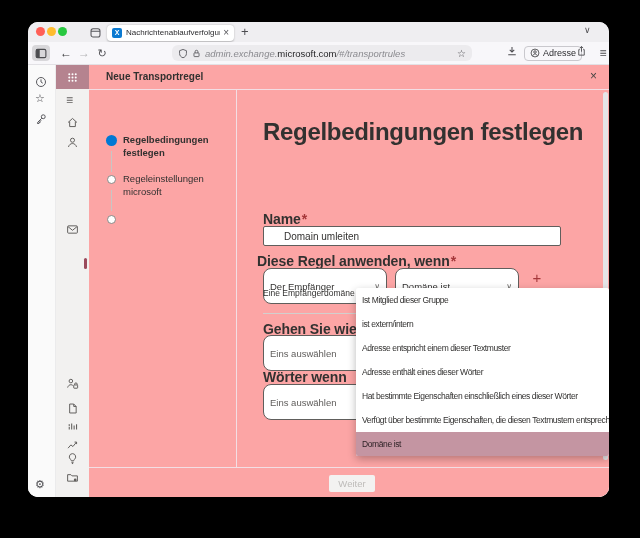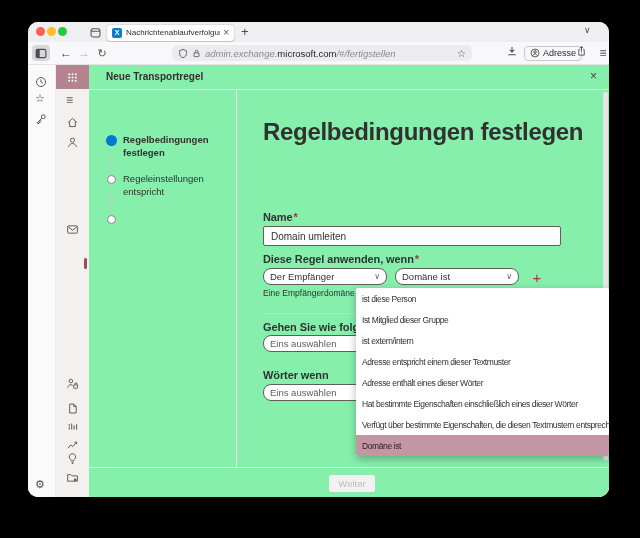--- a/index.html
+++ b/index.html
@@ -27,35 +27,35 @@
   .url{font-size:9.5px;white-space:nowrap;overflow:hidden;flex:1;}
   .url .dim{color:#8a8a8f;font-style:italic;} .url .dom{color:#1f1f22;}
   .pill{position:absolute;left:496px;top:3.5px;height:15px;border:1px solid #c9c8cd;border-radius:4px;
         display:flex;align-items:center;gap:3px;padding:0 5px;font-size:9px;color:#2b2b2e;background:#f8f7fa;box-sizing:border-box;}
   
   .content{position:relative;height:433px;display:flex;background:#fff;}
   .fxside{position:relative;width:27px;background:#fafafa;border-right:1px solid #ebebec;flex:0 0 auto;}
   .rail{position:relative;width:33px;background:#f2f1f0;flex:0 0 auto;}
   .tile{position:absolute;left:0;top:0;width:33px;height:24px;background:#b5838f;display:flex;align-items:center;justify-content:center;}
   .railic{position:absolute;left:10px;}
-  .dialog{position:relative;flex:1;background:#86efac;text-decoration:underline;}
+  .dialog{position:relative;flex:1;background:#fca5a5;text-decoration:underline;}
   .dlg-title{position:absolute;left:17px;top:0;height:24px;line-height:24px;font-size:10px;font-weight:bold;color:#323130;}
   .dlg-close{position:absolute;right:12px;top:5px;font-size:12px;color:#484644;line-height:12px;}
   .hdiv{position:absolute;left:0;top:24px;width:100%;height:1px;background:#f3dee4;}
   .stepper{position:absolute;left:0;top:24px;width:147px;height:378px;border-right:1px solid #f3dee4;}
   .stepc{position:absolute;border-radius:50%;box-sizing:border-box;}
   .steplabel{position:absolute;left:34px;width:98px;font-size:9.5px;line-height:12.5px;color:#323130;}
   .connector{position:absolute;left:22px;width:1px;background:#c8c6c4;}
   .heading{position:absolute;left:174px;top:53px;font-size:24px;font-weight:bold;color:#323130;letter-spacing:-.3px;}
   .subtitle{position:absolute;left:174px;top:117px;font-size:10px;color:#323130;}
-  .flabel{position:absolute;font-size:11px;font-weight:600;color:#323130;letter-spacing:-.1px;}
+  .flabel{position:absolute;font-size:14px;font-weight:600;color:#323130;letter-spacing:-.1px;}
   .req{color:#a4373a;margin-left:1px;}
   .tinput{position:absolute;left:174px;top:161px;width:298px;height:20px;border:1px solid #605e5c;border-radius:2px;
-          font-family:"Liberation Sans",sans-serif;font-size:10px;color:#323130;padding:0 7px;box-sizing:border-box;background:#fff;}
-  .dd{position:absolute;height:17px;border:1px solid #605e5c;border-radius:8px;background:#fff;display:flex;
+          font-family:"Liberation Sans",sans-serif;font-size:10px;color:#323130;padding:0 20px;box-sizing:border-box;background:#fff;}
+  .dd{position:absolute;height:36px;border:1px solid #605e5c;border-radius:8px;background:#fff;display:flex;
       align-items:center;justify-content:space-between;padding:0 6px;box-sizing:border-box;font-size:9.5px;color:#323130;}
   .dd .ph{color:#605e5c;}
   .dd-chev{color:#605e5c;font-size:8px;}
   .plusbtn{position:absolute;left:438px;top:203px;width:20px;height:20px;line-height:20px;text-align:center;
            color:#a4373a;font-size:15px;font-weight:400;}
   .hint{position:absolute;left:174px;top:223px;width:170px;font-size:8.5px;color:#323130;white-space:nowrap;overflow:hidden;}
   .hint .lnk{color:#a4373a;}
   .gdiv{position:absolute;left:174px;top:248px;width:150px;height:1px;background:#d2d0ce;}
   .menu{position:absolute;left:267px;top:223px;width:253px;height:168px;background:#fff;z-index:10;border-radius:2px;
         box-shadow:0 3px 9px rgba(0,0,0,.28);display:flex;flex-direction:column;overflow:hidden;}
@@ -111,21 +111,21 @@
           <svg width="10" height="11" viewBox="0 0 16 16" fill="none" stroke="#55555a" stroke-width="1.4">
             <path d="M8 1.5l5.5 2v4.5c0 3.5-2.3 5.8-5.5 6.8-3.2-1-5.5-3.3-5.5-6.8V3.5z"></path>
           </svg>
         </span>
         <span>
           <svg width="9" height="11" viewBox="0 0 16 16" fill="none" stroke="#55555a" stroke-width="1.5">
             <rect x="3.5" y="7" width="9" height="6.5" rx="1"></rect>
               <path d="M5.5 7V4.8a2.5 2.5 0 0 1 5 0V7"></path>
           </svg>
         </span>
-        <span class="url"><span class="dim">admin.exchange.</span><span class="dom">microsoft.com</span><span class="dim">/#/fertigstellen</span></span>
+        <span class="url"><span class="dim">admin.exchange.</span><span class="dom">microsoft.com</span><span class="dim">/#/transportrules</span></span>
         <span class="glyph" style="font-size:10px">☆</span>
       </div>
 
       <span class="tool" style="left:478px">
         <svg width="12" height="12" viewBox="0 0 16 16" fill="none" stroke="#4c4c50" stroke-width="1.4">
           <path d="M8 2.5v7M5 6.5l3 3 3-3M3 13h10"></path>
         </svg>
       </span>
       <div class="pill">
         <svg width="10" height="10" viewBox="0 0 16 16" fill="none" stroke="#3a3a3c" stroke-width="1.3">
@@ -238,31 +238,31 @@
       <div class="dialog">
         <span class="dlg-title">Neue Transportregel</span>
         <span class="dlg-close">×</span>
         <div class="hdiv"></div>
 
         <div class="stepper">
           <div class="stepc" style="left:17px;top:45.5px;width:11px;height:11px;background:#0078d4"></div>
           <div class="steplabel" style="top:45px;font-weight:600">Regelbedingungen festlegen</div>
           <div class="connector" style="top:62px;height:21px"></div>
           <div class="stepc" style="left:18px;top:85.5px;width:9px;height:9px;background:#fff;border:1px solid #8a8886"></div>
-          <div class="steplabel" style="top:84px">Regeleinstellungen entspricht</div>
+          <div class="steplabel" style="top:84px">Regeleinstellungen microsoft</div>
           <div class="connector" style="top:101px;height:21px"></div>
           <div class="stepc" style="left:18px;top:125.5px;width:9px;height:9px;background:#fff;border:1px solid #8a8886"></div>
         </div>
 
         <div class="heading">Regelbedingungen festlegen</div>
 
         <div class="flabel" style="left:174px;top:146px"><span>Name</span><span class="req">*</span></div>
         <input class="tinput" value="Domain umleiten" style="">
 
-        <div class="flabel" style="left:174px;top:188px"><span>Diese Regel anwenden, wenn</span><span class="req">*</span></div>
+        <div class="flabel" style="left:168px;top:188px"><span>Diese Regel anwenden, wenn</span><span class="req">*</span></div>
 
         <div class="dd" style="left:174px;top:203px;width:124px">
           <span>Der Empfänger</span>
           <span class="dd-chev">∨</span>
         </div>
         <div class="dd" style="left:306px;top:203px;width:124px">
           <span>Domäne ist</span>
           <span class="dd-chev">∨</span>
         </div>
         <span class="plusbtn">+</span>
@@ -277,21 +277,20 @@
           <span class="dd-chev">∨</span>
         </div>
 
         <div class="flabel" style="left:174px;top:304px">Wörter wenn</div>
         <div class="dd" style="left:174px;top:319px;width:124px">
           <span class="ph">Eins auswählen</span>
           <span class="dd-chev">∨</span>
         </div>
 
         <div class="menu">
-            <div class="menu-item">ist diese Person</div>
             <div class="menu-item">Ist Mitglied dieser Gruppe</div>
             <div class="menu-item">ist extern/intern</div>
             <div class="menu-item">Adresse entspricht einem dieser Textmuster</div>
             <div class="menu-item">Adresse enthält eines dieser Wörter</div>
             <div class="menu-item">Hat bestimmte Eigenschaften einschließlich eines dieser Wörter</div>
             <div class="menu-item">Verfügt über bestimmte Eigenschaften, die diesen Textmustern entsprechen</div>
             <div class="menu-item selected">Domäne ist</div>
           </div>
 
         <div class="scrollstrip"></div>

